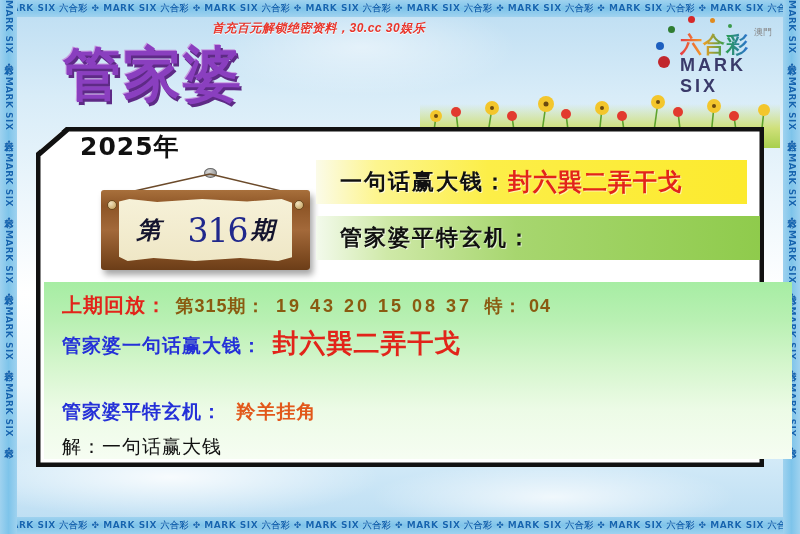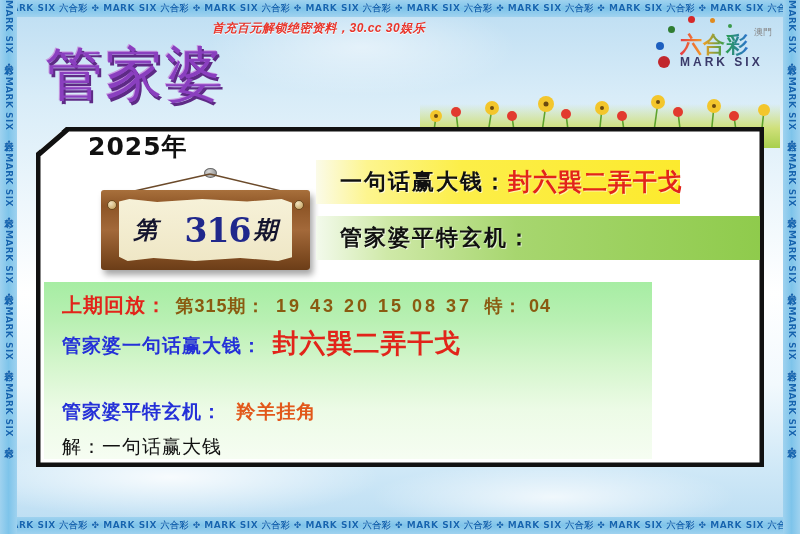--- a/index.html
+++ b/index.html
@@ -43,22 +43,22 @@
   
   .promo{
     position:absolute;left:212px;top:20px;
     font-size:12px;font-weight:bold;color:#e8342a;
     letter-spacing:.5px;
     text-shadow:0 1px 0 rgba(255,255,255,.9);
     white-space:nowrap;
     font-style:italic;
   }
   .title1{
-    position:absolute;left:45px;top:36px;
-    font-size:58px;font-weight:normal;color:#8a3fbf;
+    position:absolute;left:63px;top:36px;
+    font-size:58px;font-weight:bold;color:#8a3fbf;
     font-family:"DejaVu Sans",sans-serif;
     letter-spacing:2px;white-space:nowrap;
     text-shadow:2px 3px 0 #5e2a86, -1px -1px 0 #c79ce0;
   }
   .title2{
     position:absolute;left:276px;top:38px;
     font-size:62px;font-weight:bold;color:#e02318;
     font-family:"DejaVu Sans",sans-serif;
     letter-spacing:1px;white-space:nowrap;
     text-shadow:2px 2px 0 #fff,-2px -2px 0 #fff,2px -2px 0 #fff,-2px 2px 0 #fff,3px 4px 3px rgba(150,20,10,.45);
@@ -67,21 +67,21 @@
   .logo{position:absolute;right:26px;top:12px;width:120px;height:62px;}
   .logo .cn{
     position:absolute;left:26px;top:18px;
     font-size:22px;font-weight:bold;
     background:linear-gradient(90deg,#e63946,#f4a024,#2a9d4f,#2a6fd6);
     -webkit-background-clip:text;background-clip:text;color:transparent;
     letter-spacing:1px;
   }
   .logo .en{
     position:absolute;left:26px;top:43px;
-    font-size:12px;font-weight:bold;color:#3a3a6a;letter-spacing:3px;
+    font-size:18px;font-weight:bold;color:#3a3a6a;letter-spacing:3px;
   }
   .logo .mo{position:absolute;right:2px;top:14px;font-size:9px;color:#888;}
   .dot{position:absolute;border-radius:50%;}
   
   .flowers{position:absolute;left:420px;top:86px;width:360px;height:62px;overflow:hidden;}
   .grass{position:absolute;left:0;bottom:0;width:100%;height:44px;
     background:linear-gradient(to top,#a8cf4e 0%,#cfe07a 45%,rgba(220,235,170,0) 100%);}
 
   
   .box{
@@ -89,21 +89,21 @@
     background:#ffffff;border:4px solid #111;box-sizing:border-box;
     clip-path:polygon(0 26px,30px 0,100% 0,100% 100%,0 100%);
   }
   .box-cut{
     position:absolute;left:36px;top:127px;width:728px;height:340px;
     pointer-events:none;
   }
   .year{
     position:absolute;left:80px;top:130px;
     font-size:25px;font-weight:bold;color:#111;
-    font-family:"DejaVu Sans",sans-serif;letter-spacing:1px;margin-left:8px;
+    font-family:"DejaVu Sans",sans-serif;letter-spacing:1px;
   }
   
   .nail{position:absolute;left:204px;top:168px;width:11px;height:8px;
     background:radial-gradient(circle at 35% 30%,#d8d8d8,#8a8a8a);border-radius:50%;
     border:1px solid #6a6a6a;}
   .sign{
     position:absolute;left:101px;top:190px;width:209px;height:80px;
     background:linear-gradient(to bottom,#a8703c 0%,#8d5526 20%,#a3693a 50%,#7d4a20 85%,#6b3d18 100%);
     border-radius:3px;
     box-shadow:3px 5px 6px rgba(0,0,0,.35);
@@ -115,39 +115,39 @@
     clip-path:polygon(0 4%,6% 0,22% 5%,48% 0,74% 4%,94% 0,100% 6%,100% 94%,92% 100%,70% 95%,44% 100%,20% 95%,5% 100%,0 93%);
   }
   .sign .screw{position:absolute;width:8px;height:8px;border-radius:50%;
     background:radial-gradient(circle at 35% 30%,#f0e3c0,#c09a52);border:1px solid #6b4a20;}
   .sign .txt{
     position:absolute;left:0;top:0;width:173px;height:62px;
     display:flex;align-items:center;justify-content:center;
     font-family:"DejaVu Serif",serif;
   }
   .sign .txt .d{font-size:24px;color:#14142e;font-weight:bold;font-style:italic;}
-  .sign .txt .n{font-size:33px;color:#20288c;font-weight:bold;padding:0 3px;letter-spacing:-1px;margin-left:24px;}
+  .sign .txt .n{font-size:33px;color:#20288c;font-weight:normal;padding:0 3px;letter-spacing:-1px;margin-left:24px;}
 
   
   .banner{
     position:absolute;height:44px;display:flex;align-items:center;
     padding-left:24px;box-sizing:border-box;white-space:nowrap;
   }
-  .banner-yellow{left:316px;top:160px;width:364px;
+  .banner-yellow{left:316px;top:160px;width:431px;
     background:linear-gradient(to right,#fbfbe9 0%,#fdf58f 14%,#fcee48 40%,#fcea2e 100%);}
   .banner-green{left:316px;top:216px;width:444px;
     background:linear-gradient(to right,#f3faec 0%,#cfe9a8 16%,#a7d66f 45%,#8fcb4c 100%);}
   .banner .lab{font-size:22px;font-weight:bold;color:#111;letter-spacing:2px;
     text-shadow:1px 1px 0 rgba(255,255,255,.65);}
   .banner .val{font-size:24px;font-weight:bold;color:#e2241a;letter-spacing:1px;
     text-shadow:1px 1px 0 rgba(255,255,255,.55);}
 
   
   .panel{
-    position:absolute;left:44px;top:282px;width:608px;height:177px;
+    position:absolute;left:44px;top:282px;width:748px;height:177px;
     background:linear-gradient(to bottom,#a6eda3 0%,#b9f0b3 22%,#d6f6ce 48%,#ecfbe6 72%,#f6fdf2 100%);
   }
   .row{position:absolute;left:18px;white-space:nowrap;}
   .r-red{font-size:20px;font-weight:bold;color:#e2241a;letter-spacing:1px;}
   .r-brown{font-size:18px;font-weight:bold;color:#8a5a10;letter-spacing:1px;}
   .r-blue{font-size:19px;font-weight:bold;color:#2430d8;letter-spacing:1px;}
   .r-red-big{font-size:26px;font-weight:bold;color:#e2241a;letter-spacing:1px;}
   .r-black{font-size:19px;color:#111;letter-spacing:1px;}
   .r-orange{font-size:19px;font-weight:bold;color:#e2581a;letter-spacing:1px;}
   .inline{display:inline-block;vertical-align:baseline;}

